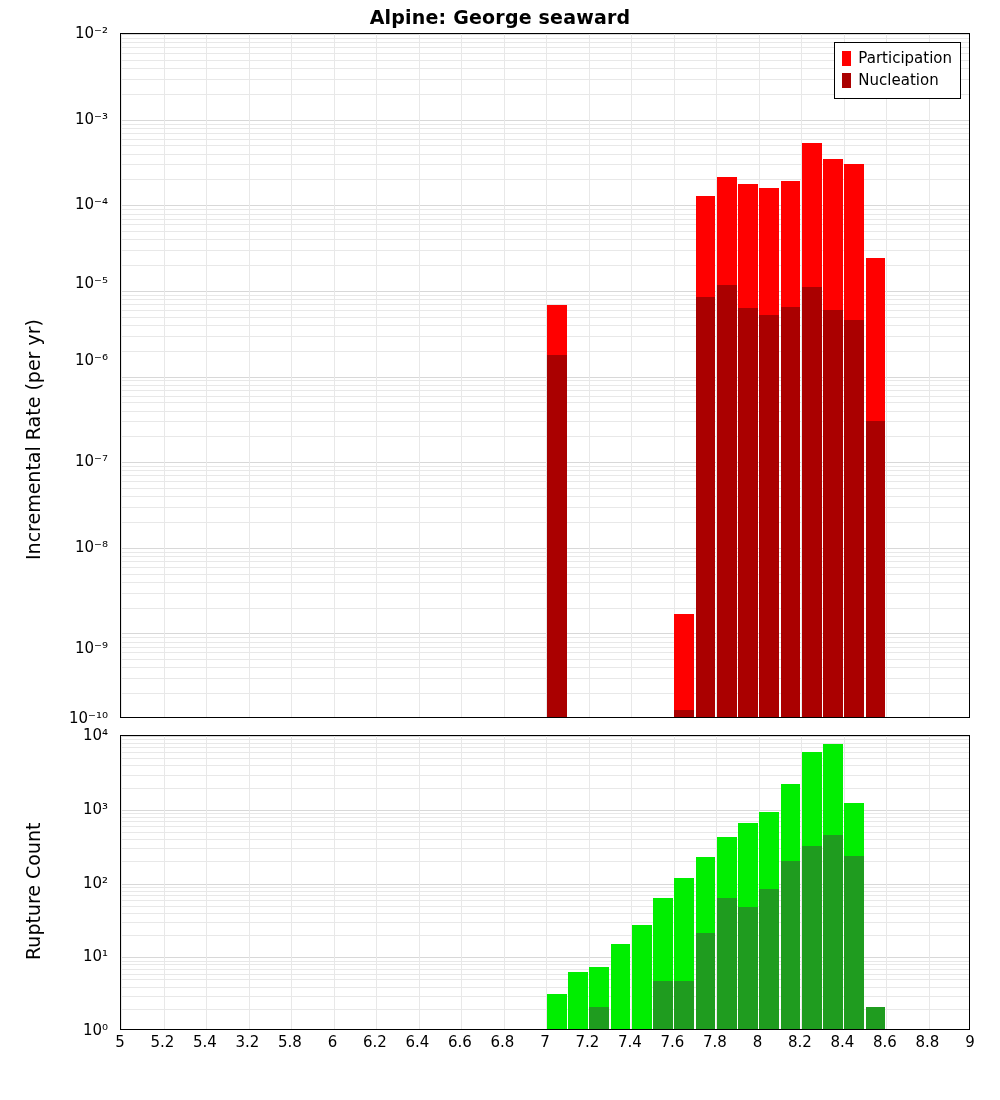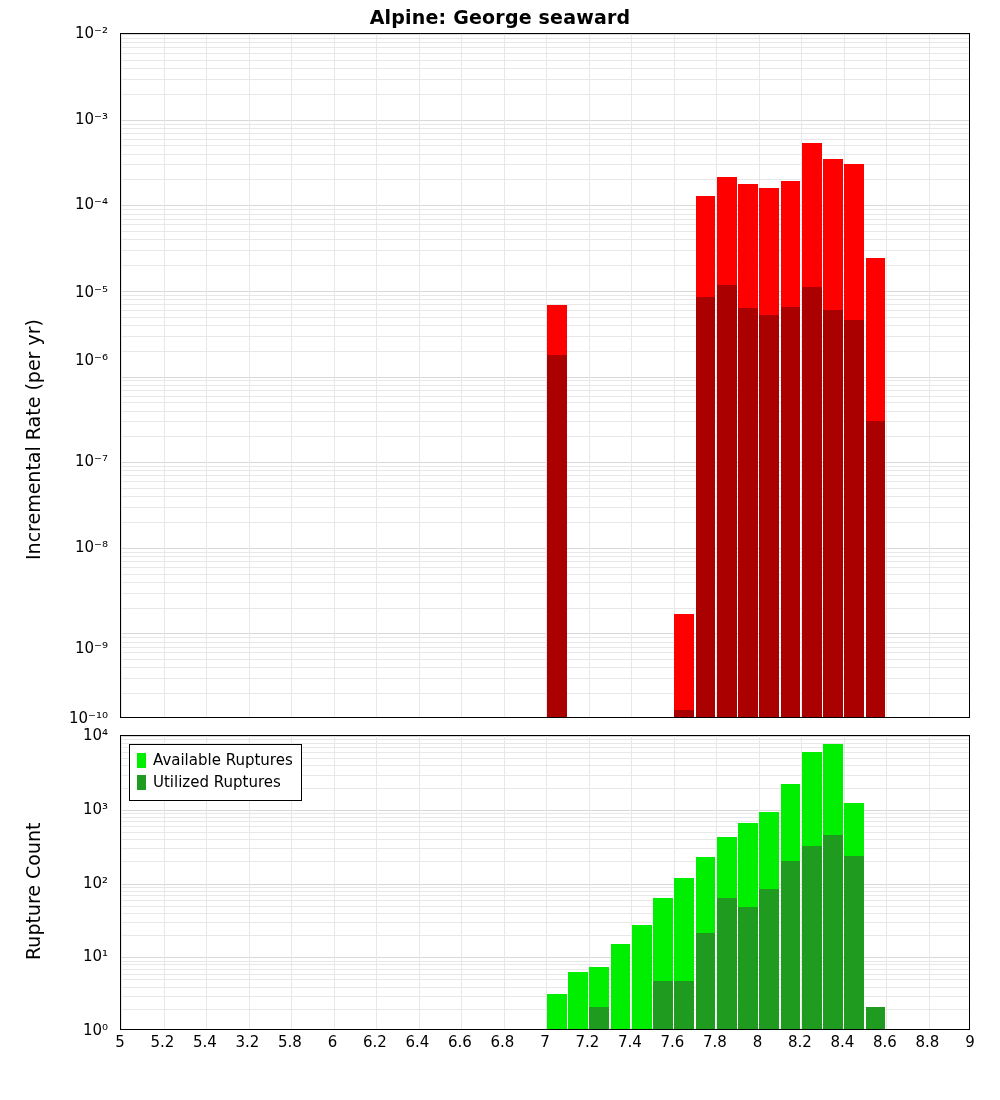--- a/index.html
+++ b/index.html
@@ -173,20 +173,30 @@
         <div class="bar" style="left: 574.5px; width: 19.75px; height: 419.83px; background: rgb(170, 0, 0); z-index: 2;"></div>
         <div class="bar" style="left: 595.75px; width: 19.75px; height: 431.67px; background: rgb(170, 0, 0); z-index: 2;"></div>
         <div class="bar" style="left: 617px; width: 19.75px; height: 409.13px; background: rgb(170, 0, 0); z-index: 2;"></div>
         <div class="bar" style="left: 638.25px; width: 19.75px; height: 402.35px; background: rgb(170, 0, 0); z-index: 2;"></div>
         <div class="bar" style="left: 659.5px; width: 19.75px; height: 410.35px; background: rgb(170, 0, 0); z-index: 2;"></div>
         <div class="bar" style="left: 680.75px; width: 19.75px; height: 429.94px; background: rgb(170, 0, 0); z-index: 2;"></div>
         <div class="bar" style="left: 702px; width: 19.75px; height: 407.22px; background: rgb(170, 0, 0); z-index: 2;"></div>
         <div class="bar" style="left: 723.25px; width: 19.75px; height: 396.74px; background: rgb(170, 0, 0); z-index: 2;"></div>
         <div class="bar" style="left: 744.5px; width: 19.75px; height: 296.47px; background: rgb(170, 0, 0); z-index: 2;"></div>
       </div>
+    <div class="legend" id="legendTop">
+        <div class="row">
+          <span class="swatch" style="background: rgb(255, 0, 0);"></span>
+          <span>Participation</span>
+        </div>
+        <div class="row">
+          <span class="swatch" style="background: rgb(170, 0, 0);"></span>
+          <span>Nucleation</span>
+        </div>
+      </div>
   </div>
 
   <div class="panel" id="panelBot">
     <div class="plotarea" id="plotBot">
         <div class="gridh" style="top: 272.8px;"></div>
         <div class="gridh" style="top: 259.81px;"></div>
         <div class="gridh" style="top: 250.6px;"></div>
         <div class="gridh" style="top: 243.45px;"></div>
         <div class="gridh" style="top: 237.61px;"></div>
         <div class="gridh" style="top: 232.67px;"></div>
@@ -262,43 +272,33 @@
         <div class="bar" style="left: 574.5px; width: 19.75px; height: 95.95px; background: rgb(31, 156, 31); z-index: 2;"></div>
         <div class="bar" style="left: 595.75px; width: 19.75px; height: 131.14px; background: rgb(31, 156, 31); z-index: 2;"></div>
         <div class="bar" style="left: 617px; width: 19.75px; height: 121.92px; background: rgb(31, 156, 31); z-index: 2;"></div>
         <div class="bar" style="left: 638.25px; width: 19.75px; height: 140.35px; background: rgb(31, 156, 31); z-index: 2;"></div>
         <div class="bar" style="left: 659.5px; width: 19.75px; height: 168.06px; background: rgb(31, 156, 31); z-index: 2;"></div>
         <div class="bar" style="left: 680.75px; width: 19.75px; height: 182.69px; background: rgb(31, 156, 31); z-index: 2;"></div>
         <div class="bar" style="left: 702px; width: 19.75px; height: 194.22px; background: rgb(31, 156, 31); z-index: 2;"></div>
         <div class="bar" style="left: 723.25px; width: 19.75px; height: 172.75px; background: rgb(31, 156, 31); z-index: 2;"></div>
         <div class="bar" style="left: 744.5px; width: 19.75px; height: 22.2px; background: rgb(31, 156, 31); z-index: 2;"></div>
       </div>
-    <div class="legend" id="legendBot">
-        <div class="row">
-          <span class="swatch" style="background: rgb(0, 238, 0);"></span>
-          <span>Available Ruptures</span>
-        </div>
-        <div class="row">
-          <span class="swatch" style="background: rgb(31, 156, 31);"></span>
-          <span>Utilized Ruptures</span>
-        </div>
-      </div>
   </div>
 
   <div class="ylabel" id="ylabelTop">Incremental Rate (per yr)</div>
   <div class="ylabel" id="ylabelBot">Rupture Count</div>
 
   <div id="ytickTop">
       <div class="ytickwrap" style="left: 0px; top: 33px;">
         <div class="ytick" style="top: 685px; width: 108px;">10⁻¹⁰</div>
         <div class="ytick" style="top: 599px; width: 108px; margin-top: 16px;">10⁻⁹</div>
         <div class="ytick" style="top: 513.75px; width: 108px;">10⁻⁸</div>
         <div class="ytick" style="top: 428.13px; width: 108px;">10⁻⁷</div>
         <div class="ytick" style="top: 327px; width: 108px;">10⁻⁶</div>
-        <div class="ytick" style="top: 259px; width: 108px; text-align: right;">10⁻⁵</div>
+        <div class="ytick" style="top: 250px; width: 108px; text-align: right;">10⁻⁵</div>
         <div class="ytick" style="top: 171.25px; width: 108px;">10⁻⁴</div>
         <div class="ytick" style="top: 85.63px; width: 108px;">10⁻³</div>
         <div class="ytick" style="top: 0px; width: 108px;">10⁻²</div>
       </div>
     </div>
   <div id="ytickBot">
       <div class="ytickwrap" style="left: 0px; top: 735px;">
         <div class="ytick" style="top: 295px; width: 108px;">10⁰</div>
         <div class="ytick" style="top: 221.25px; width: 108px;">10¹</div>
         <div class="ytick" style="top: 147.5px; width: 108px;">10²</div>

